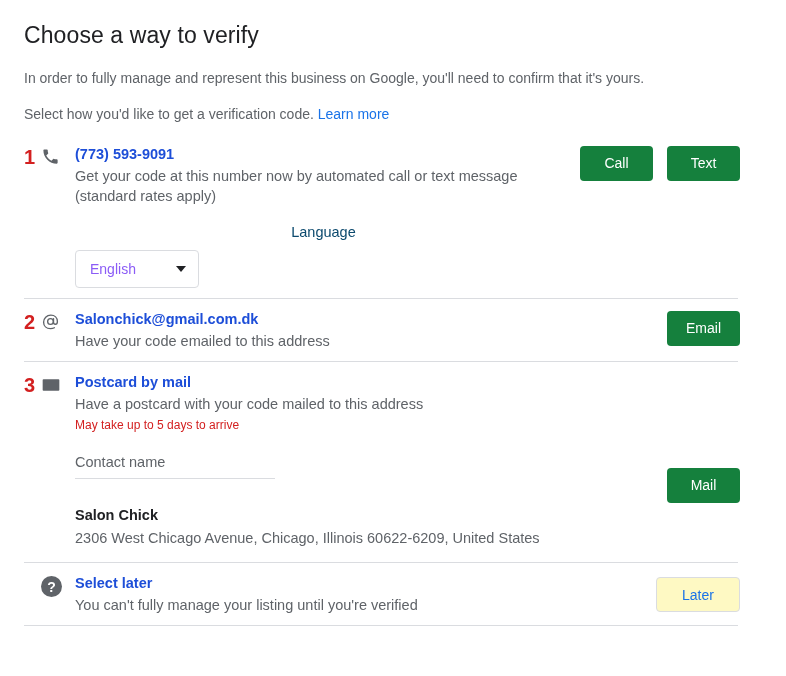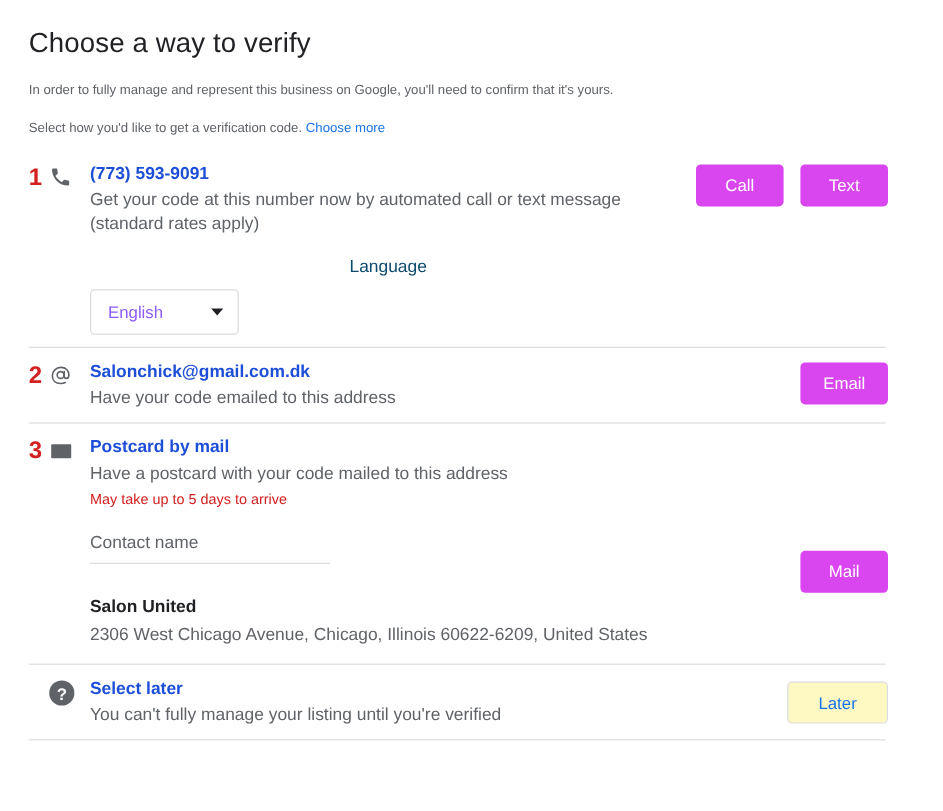--- a/index.html
+++ b/index.html
@@ -27,21 +27,21 @@
   }
   .page-title {
     font-size: 23px;
     font-weight: 400;
     color: #202124;
     letter-spacing: 0.1px;
     margin: 0 0 18px 0;
     line-height: 1.2;
   }
   .intro-line {
-    font-size: 11px;
+    font-size: 14px;
     color: #5f6368;
     line-height: 1.45;
     margin: 0 0 16px 0;
   }
   .intro-line.second { margin-bottom: 10px; }
   .learn-more {
     color: #1a73e8;
     text-decoration: none;
     cursor: pointer;
   }
@@ -128,21 +128,21 @@
     border: none;
     border-radius: 4px;
     padding: 0 18px;
     height: 35px;
     min-width: 73px;
     cursor: pointer;
     line-height: 35px;
     text-align: center;
   }
   .btn-primary {
-    background: #d946ef;
+    background: #15803d;
     color: #ffffff;
   }
   .btn-outline {
     background: #fef9c3;
     color: #1a73e8;
     border: 1px solid #dadce0;
     min-width: 84px;
   }
 
   
@@ -241,21 +241,21 @@
   .verify-later-row .opt-actions { padding-top: 4px; }
 </style>
 </head>
 <body>
 
 <div class="page">
 
   <div class="header">
     <h1 class="page-title">Choose a way to verify</h1>
     <p class="intro-line">In order to fully manage and represent this business on Google, you'll need to confirm that it's yours.</p>
-    <p class="intro-line second"><span>Select how you'd like to get a verification code.</span> <a class="learn-more" href="#">Choose more</a></p>
+    <p class="intro-line second"><span>Select how you'd like to get a verification code.</span> <a class="learn-more" href="#">Learn more</a></p>
   </div>
 
   <div class="options">
 
     <div class="option">
       <div class="opt-index">1</div>
       <div class="opt-icon">
         <svg width="19" height="19" viewBox="0 0 24 24" fill="currentColor" aria-hidden="true">
           <path d="M6.6 10.8c1.4 2.8 3.8 5.1 6.6 6.6l2.2-2.2c.3-.3.7-.4 1-.2 1.1.4 2.4.6 3.6.6.6 0 1 .4 1 1V20c0 .6-.4 1-1 1-9.4 0-17-7.6-17-17 0-.6.4-1 1-1h3.5c.6 0 1 .4 1 1 0 1.3.2 2.5.6 3.6.1.3 0 .7-.2 1l-2.3 2.2z"></path>
         </svg>
@@ -309,21 +309,21 @@
       <div class="opt-body">
         <div class="opt-title">Postcard by mail</div>
         <div class="opt-desc">Have a postcard with your code mailed to this address</div>
         <div class="opt-warn">May take up to 5 days to arrive</div>
 
         <div class="contact-field-row">
           <input class="contact-input" type="text" placeholder="Contact name" style="">
         </div>
 
         <div class="address-block">
-          <div class="address-name">Salon United</div>
+          <div class="address-name">Salon Chick</div>
           <div class="address-line">2306 West Chicago Avenue, Chicago, Illinois 60622-6209, United States</div>
         </div>
       </div>
       <div class="opt-actions" style="padding-top:96px;">
         <button class="btn btn-primary">Mail</button>
       </div>
     </div>
 
     <div class="divider"></div>
 

